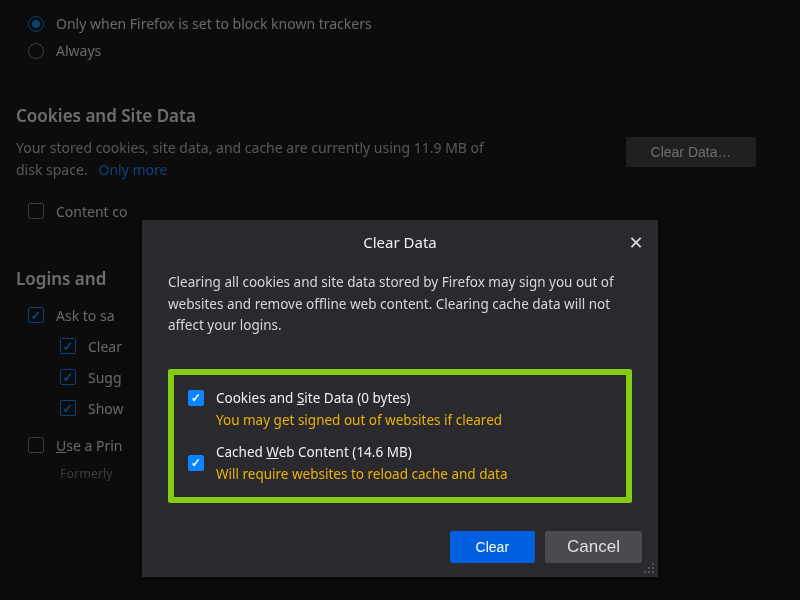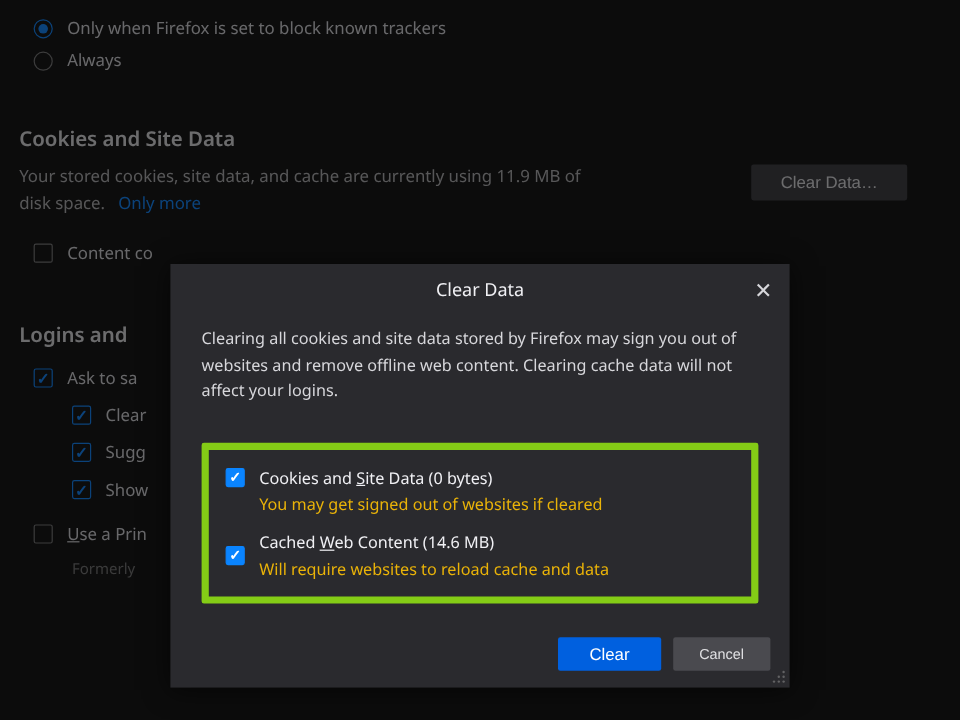--- a/index.html
+++ b/index.html
@@ -97,21 +97,21 @@
   .opt-sub { color: #eab308; margin-top: 4px;}
   .dialog-actions {
     display: flex; gap: 10px; justify-content: flex-end; padding: 14px 16px 14px 0;
   }
   .btn-primary {
     background: #0060df; color: #fff; border: none;
     padding: 6px 26px; border-radius: 2px; font-size: 14px; cursor: pointer;
   }
   .btn-sec {
     background: #4a4a4f; color: #e0e0e3; border: none;
-    padding: 6px 22px; border-radius: 2px; font-size: 12px; cursor: pointer;
+    padding: 6px 22px; border-radius: 2px; font-size: 17px; cursor: pointer;
   }
   .resize-grip {
     position: absolute; right: 3px; bottom: 3px; width: 12px; height: 12px;
     opacity: 0.6;
   }
   .resize-grip svg { display:block; }
 </style>
 </head>
 <body>
 

